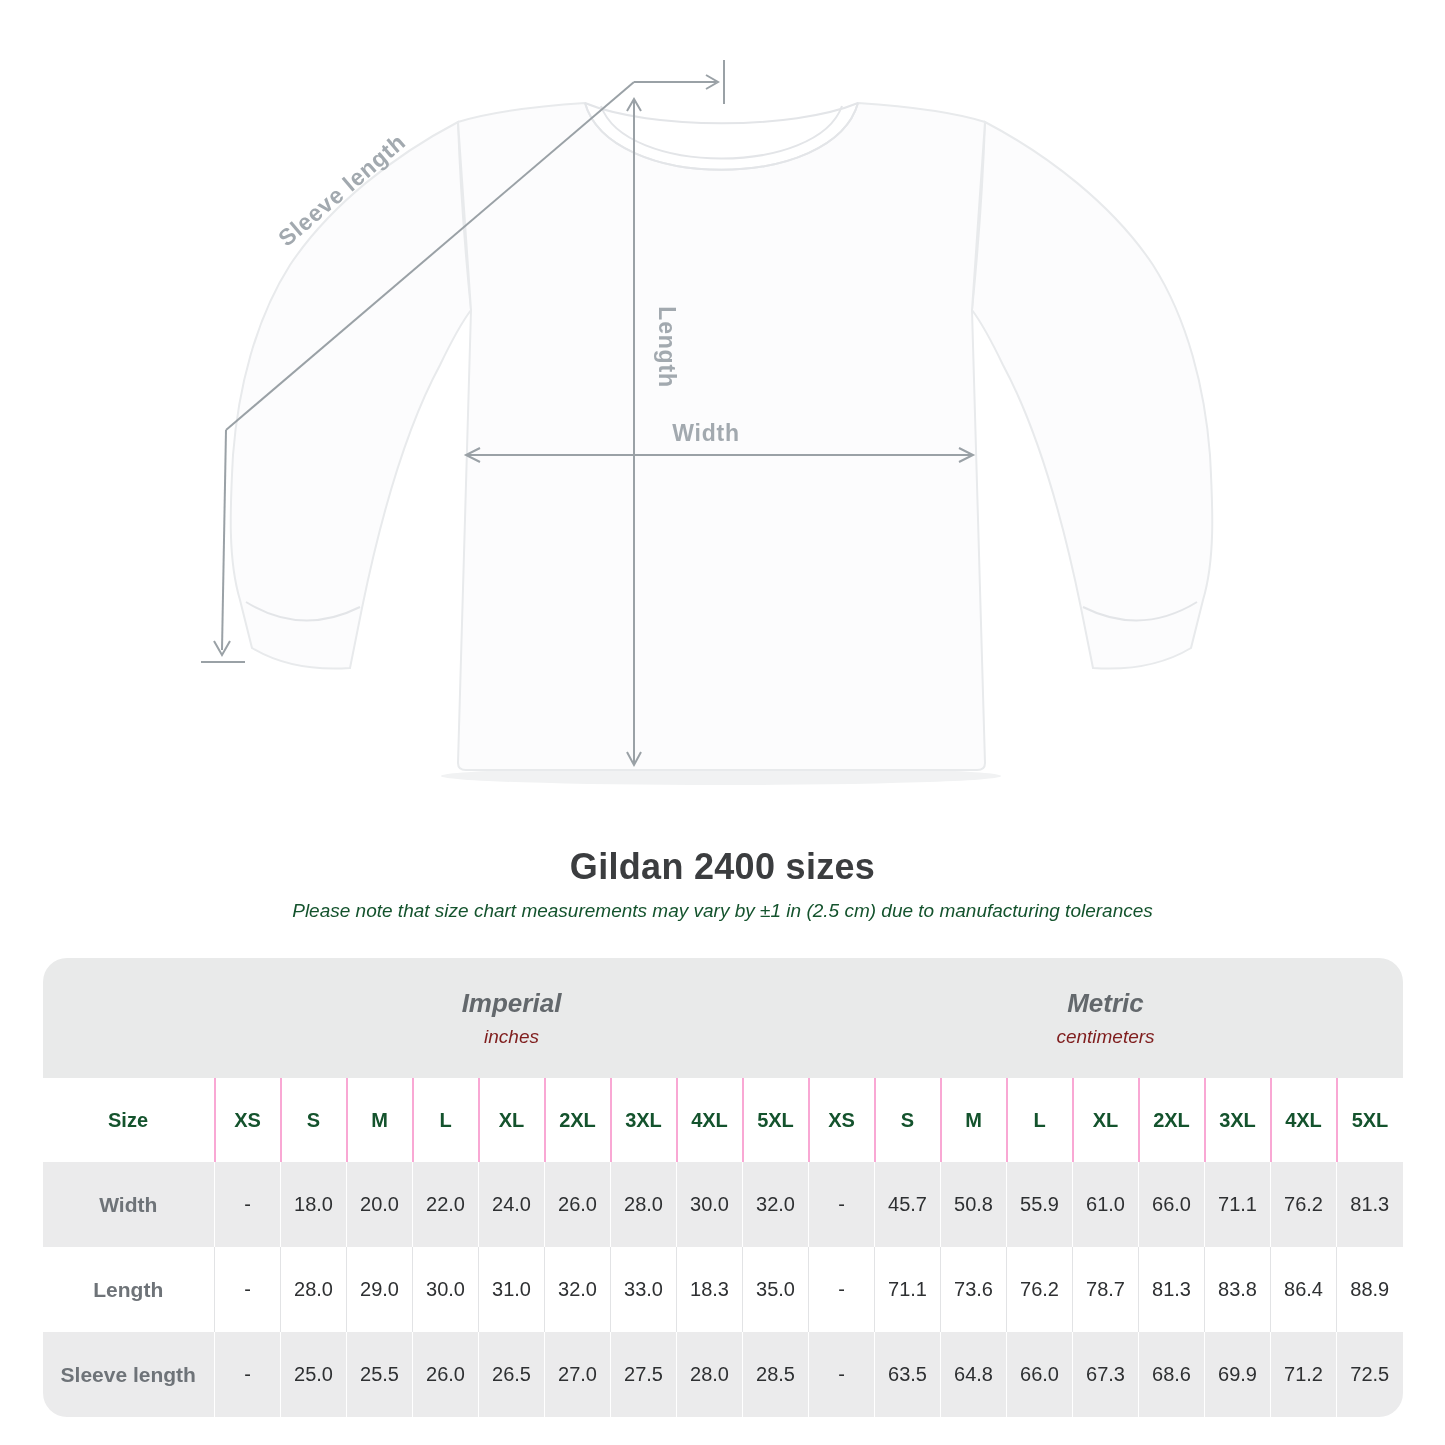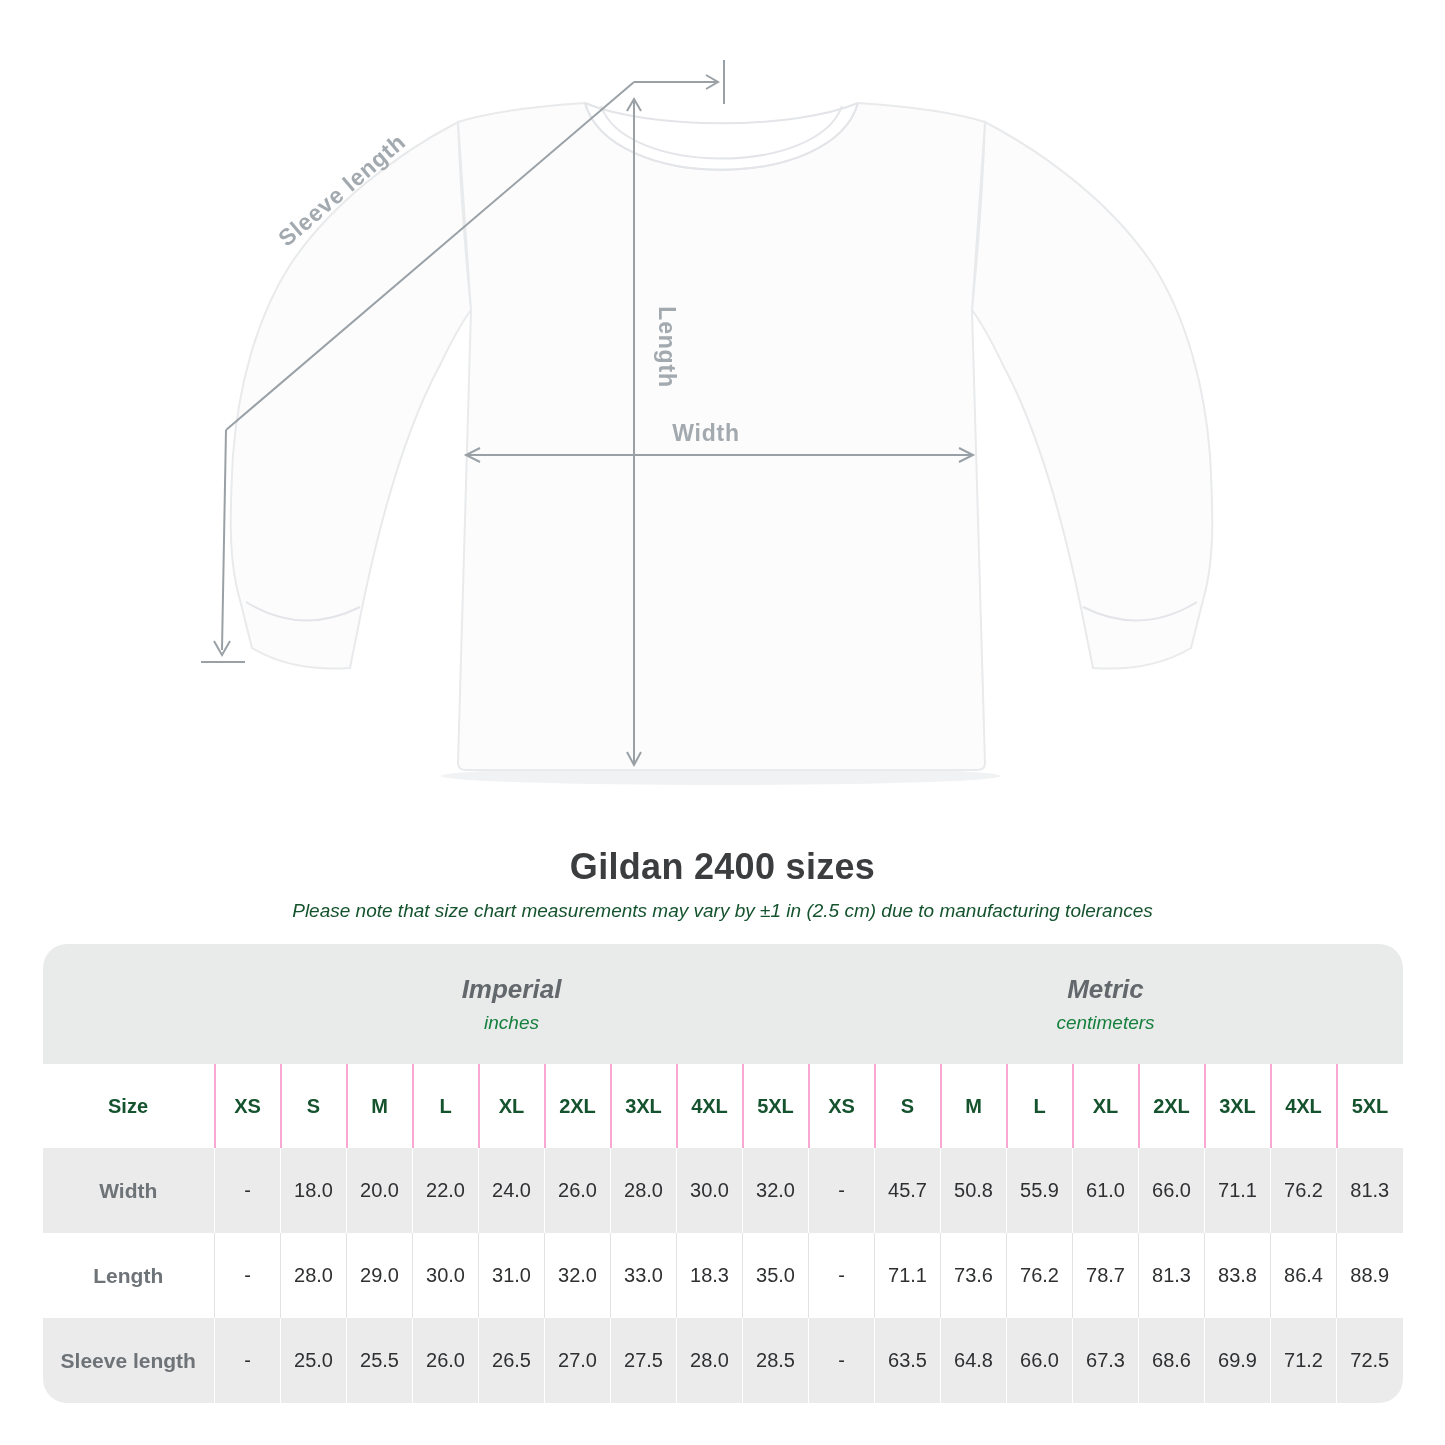--- a/index.html
+++ b/index.html
@@ -14,26 +14,26 @@
   .meas-label{font-family:"Liberation Sans",sans-serif;font-size:23px;font-weight:bold;fill:#a2a9af;letter-spacing:.8px;}
   .shirt-fill{fill:#fcfcfd;stroke:#e8eaec;stroke-width:2;}
   .shirt-detail{fill:none;stroke:#e3e5e8;stroke-width:2;}
 
   
   .heading{text-align:center;}
   .heading h1{margin:26px 0 12px 0;font-size:36px;font-weight:bold;color:#3b3d3f;letter-spacing:.3px;}
   .heading .note{margin:0;font-size:19px;font-style:italic;color:#14532d;}
 
   
-  .table-wrap{width:1360px;margin:22px auto 0 auto;border-radius:24px;overflow:hidden;background:#fff;}
+  .table-wrap{width:1360px;margin:36px auto 0 auto;border-radius:24px;overflow:hidden;background:#fff;}
   table{width:100%;border-collapse:collapse;table-layout:fixed;}
   col.c-size{width:172px;}
   tr.band td{background:#e9eaea;height:120px;text-align:center;vertical-align:middle;padding:0;}
   .sec-name{font-size:26px;font-weight:bold;font-style:italic;color:#63686c;}
-  .sec-unit{margin-top:7px;font-size:19px;font-style:italic;color:#15803d;}
+  .sec-unit{margin-top:7px;font-size:19px;font-style:italic;color:#7f1d1d;}
   tr.sizes th{background:#ffffff;height:84px;font-size:20px;font-weight:bold;color:#14532d;text-align:center;vertical-align:middle;padding:0;}
   tr.sizes th:not(:first-child){border-left:2px solid #f9a8d4;}
   tbody tr{height:85px;}
   tbody th.row-label{font-size:21px;font-weight:bold;color:#6e7378;text-align:center;vertical-align:middle;padding:0;}
   tbody td.val{font-size:20px;font-weight:normal;color:#2e3032;text-align:center;vertical-align:middle;padding:0;}
   tbody tr.gray > *{background:#ebebec;}
   tbody tr.white > *{background:#ffffff;}
   tbody tr.gray > *:not(:first-child){border-left:1px solid #ffffff;}
   tbody tr.white > *:not(:first-child){border-left:1px solid #e2e3e5;}
 </style>

